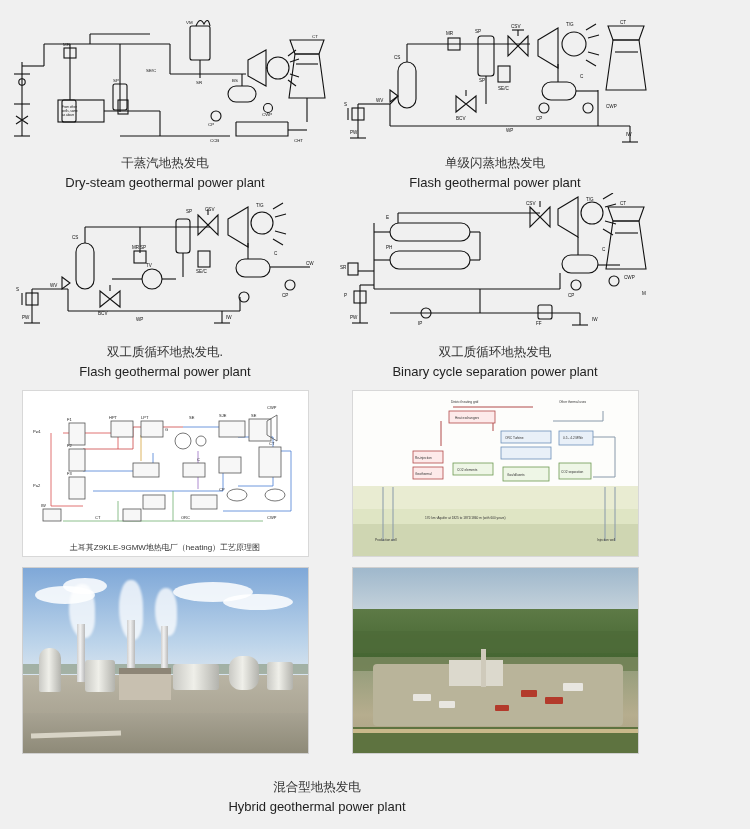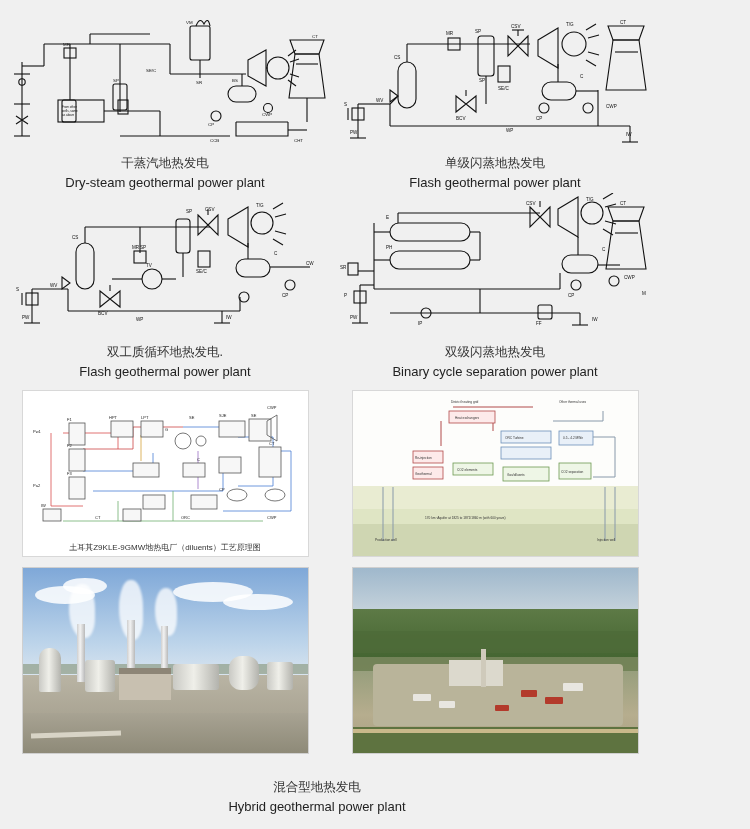--- a/index.html
+++ b/index.html
@@ -371,21 +371,21 @@
             <text x="14" y="104">P</text>
             <text x="20" y="126">PW</text>
             <text x="88" y="132">IP</text>
             <text x="238" y="104">CP</text>
             <text x="206" y="132">FF</text>
             <text x="262" y="128">IW</text>
           </g>
         </svg>
       </div>
       <div class="caption">
-        <div class="cap-cn">双级闪蒸地热发电</div>
+        <div class="cap-cn">双工质循环地热发电</div>
         <div class="cap-en">Binary cycle separation power plant</div>
       </div>
     </div>
 
     <div class="cell" style="padding-top:8px">
       <div class="sch">
         <svg width="285" height="165" viewBox="0 0 285 165">
           <rect x="0" y="0" width="285" height="165" fill="#ffffff"></rect>
           <g stroke-width="0.8" fill="none">
 
@@ -444,21 +444,21 @@
             <text x="246" y="54">CT</text>
             <text x="174" y="70">C</text>
             <text x="196" y="100">CP</text>
             <text x="18" y="116">IW</text>
             <text x="72" y="128">CT</text>
             <text x="158" y="128">ORC</text>
             <text x="244" y="128">CWP</text>
           </g>
           <rect x="0" y="140" width="285" height="25" fill="#ffffff"></rect>
         </svg>
-        <div class="sch-cap">土耳其Z9KLE-9GMW地热电厂（diluents）工艺原理图</div>
+        <div class="sch-cap">土耳其Z9KLE-9GMW地热电厂（heating）工艺原理图</div>
       </div>
     </div>
 
     <div class="cell" style="padding-top:8px">
       <div class="geo">
         <svg width="285" height="165" viewBox="0 0 285 165">
           <rect x="0" y="0" width="285" height="95" fill="#fdfdfb"></rect>
           <rect x="0" y="95" width="285" height="38" fill="#e9ecd2"></rect>
           <rect x="0" y="133" width="285" height="32" fill="#cfd6b2"></rect>
           <rect x="0" y="118" width="285" height="15" fill="#dfe5c4"></rect>

